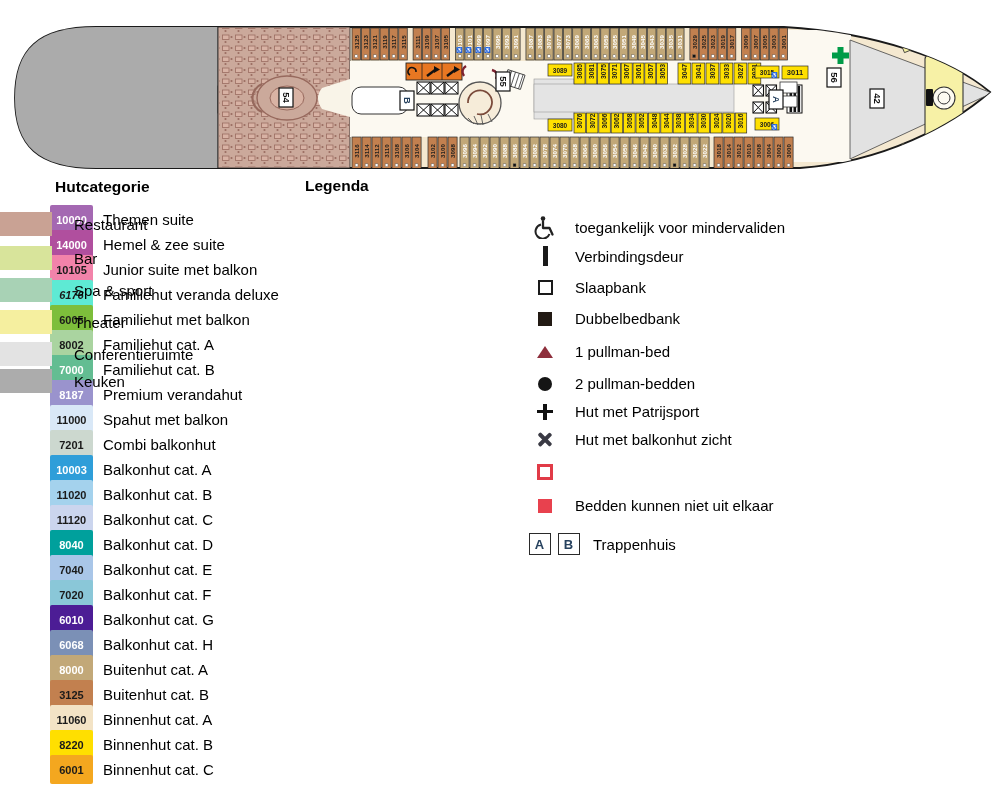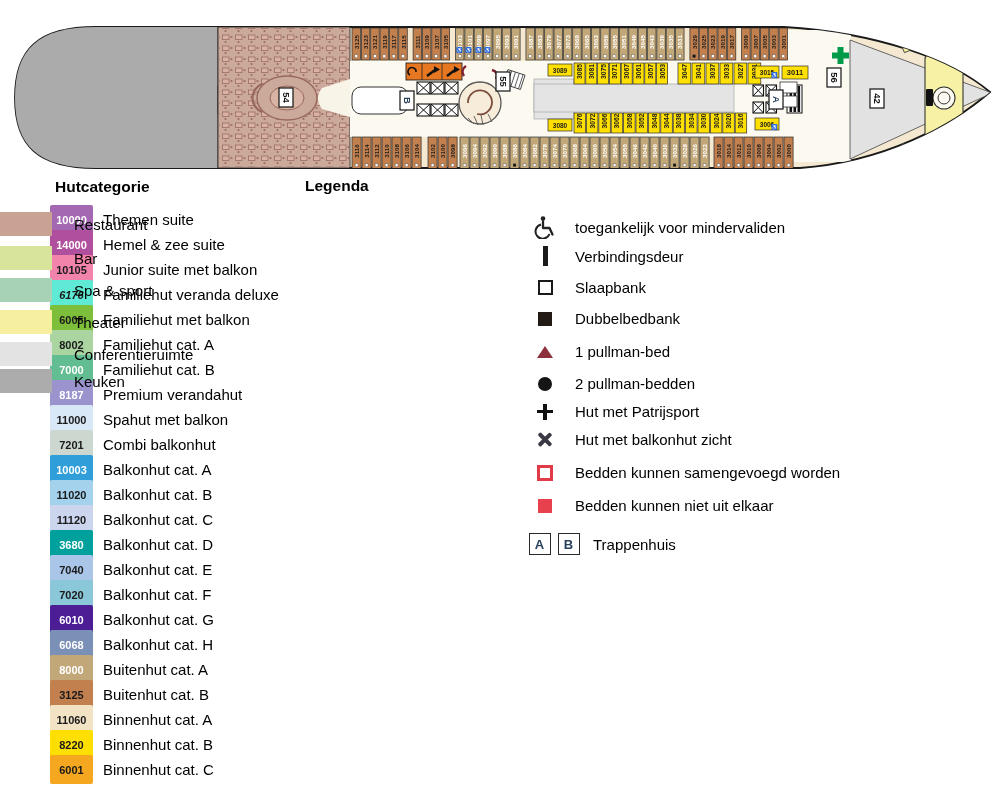--- a/index.html
+++ b/index.html
@@ -834,21 +834,21 @@
       </div>
       <div class="cat-row">
         <div class="badge" style="background: rgb(164, 210, 237); color: rgb(26, 26, 26);">11020</div>
         <span class="cat-label">Balkonhut cat. B</span>
       </div>
       <div class="cat-row">
         <div class="badge" style="background: rgb(203, 213, 238); color: rgb(26, 26, 26);">11120</div>
         <span class="cat-label">Balkonhut cat. C</span>
       </div>
       <div class="cat-row">
-        <div class="badge" style="background: rgb(0, 160, 156); color: rgb(255, 255, 255);">3680</div>
+        <div class="badge" style="background: rgb(0, 160, 156); color: rgb(255, 255, 255);">8040</div>
         <span class="cat-label">Balkonhut cat. D</span>
       </div>
       <div class="cat-row">
         <div class="badge" style="background: rgb(169, 198, 232); color: rgb(26, 26, 26);">7040</div>
         <span class="cat-label">Balkonhut cat. E</span>
       </div>
       <div class="cat-row">
         <div class="badge" style="background: rgb(138, 199, 216); color: rgb(26, 26, 26);">7020</div>
         <span class="cat-label">Balkonhut cat. F</span>
       </div>
@@ -957,21 +957,20 @@
       <div class="sym-row" style="left: 527px; top: 431px;">
         <div class="sym-icon">
           <div class="i-x"></div>
         </div>
         <span class="sym-label">Hut met balkonhut zicht</span>
       </div>
       <div class="sym-row" style="left: 527px; top: 464px;">
         <div class="sym-icon">
           <div class="i-sqor"></div>
         </div>
-        <span class="sym-label">Bedden kunnen samengevoegd worden</span>
       </div>
       <div class="sym-row" style="left: 527px; top: 497px;">
         <div class="sym-icon">
           <div class="i-sqfr"></div>
         </div>
         <span class="sym-label">Bedden kunnen niet uit elkaar</span>
       </div>
       <div class="sym-row" style="left: 527px; top: 533px;">
         <div class="sym-icon">
           <div class="ab-wrap" style="margin-left: 18px;">

